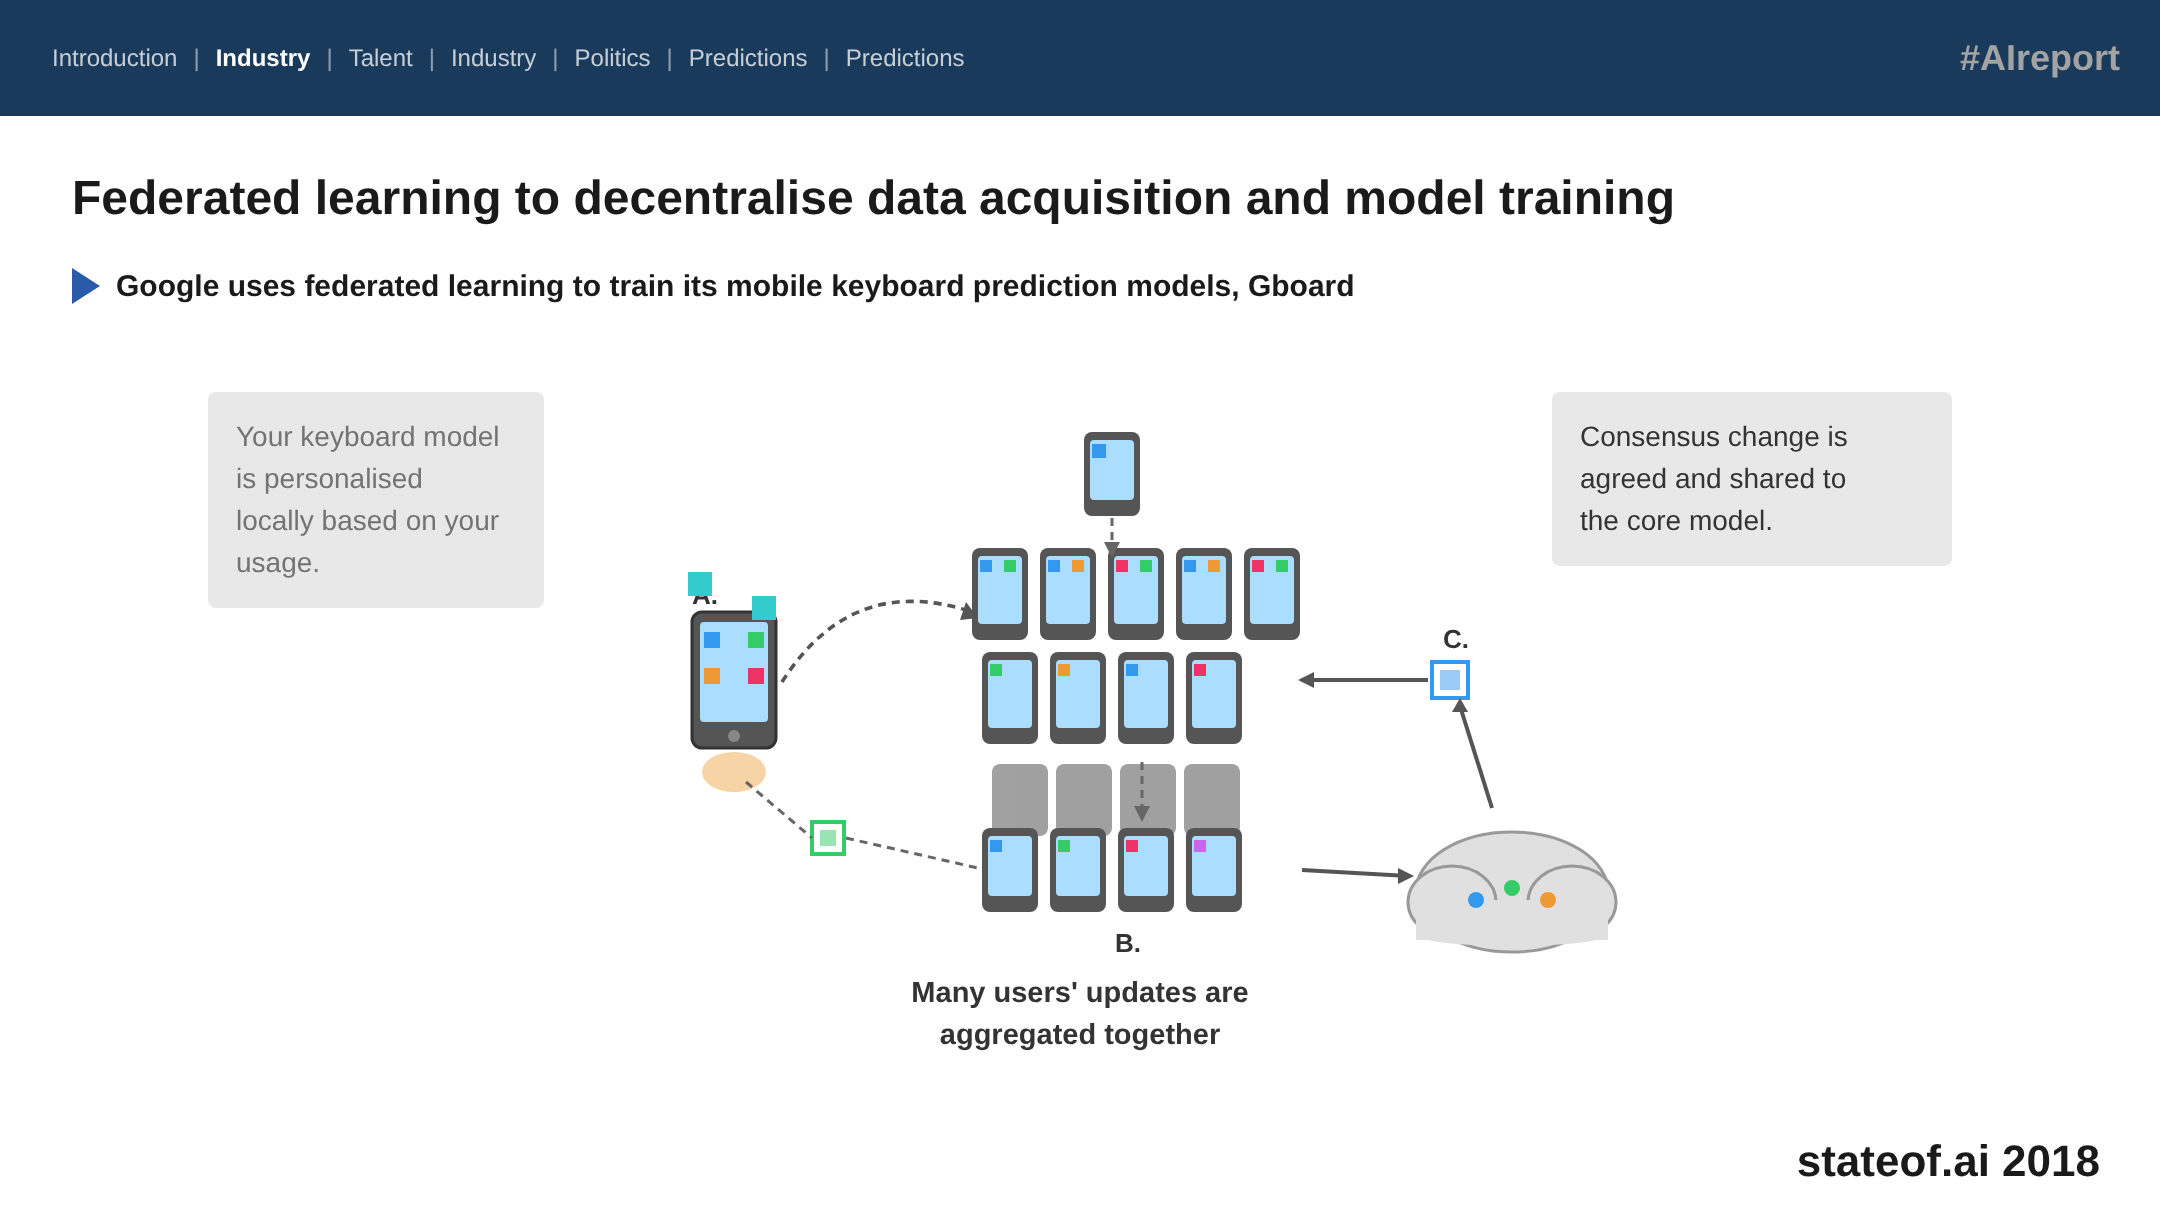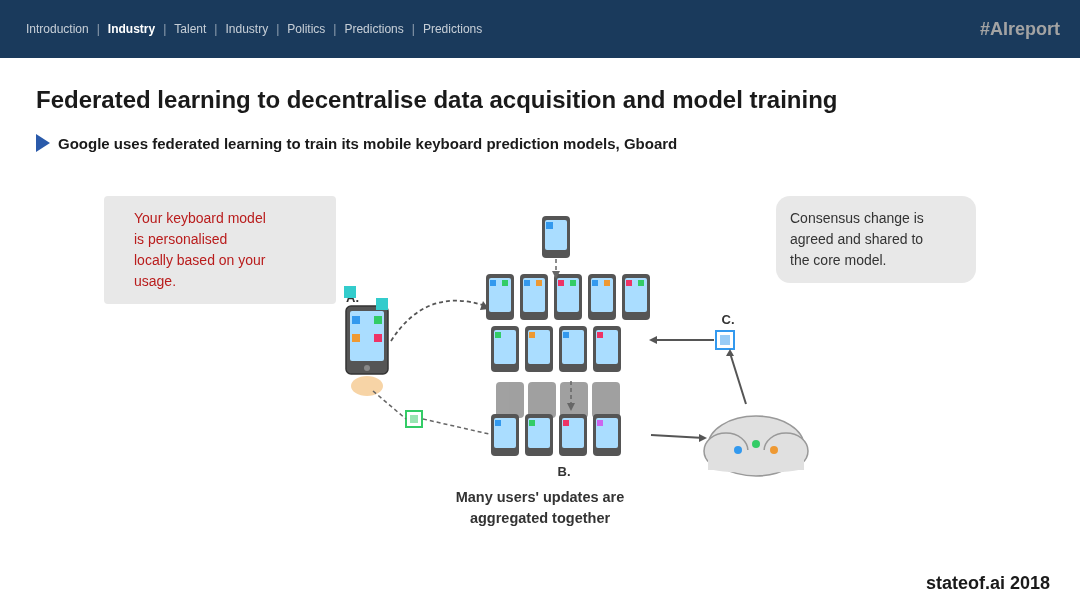--- a/index.html
+++ b/index.html
@@ -87,37 +87,37 @@
       position: relative;
       width: 100%;
       height: 360px;
     }
 
     
     .box-label-a {
       position: absolute;
       left: 68px;
       top: 20px;
-      width: 232px;
+      width: 168px;
       background: #e8e8e8;
       border-radius: 4px;
-      padding: 12px 30px;
+      padding: 12px 14px;
       font-size: 14px;
-      color: #b91c1c;
+      color: #737373;
       line-height: 1.5;
     }
 
     
     .box-label-c {
       position: absolute;
       right: 68px;
       top: 20px;
       width: 200px;
       background: #e8e8e8;
-      border-radius: 14px;
+      border-radius: 4px;
       padding: 12px 14px;
       font-size: 14px;
       color: #333;
       line-height: 1.5;
     }
 
     
     .box-label-b {
       position: absolute;
       left: 50%;
@@ -127,21 +127,21 @@
       font-size: 14.5px;
       color: #333;
       line-height: 1.5;
     }
 
     
     #footer {
       position: absolute;
       bottom: 14px;
       right: 30px;
-      font-size: 18px;
+      font-size: 22px;
       font-weight: bold;
       color: #1a1a1a;
     }
 
     
     #diagram-svg {
       position: absolute;
       left: 0;
       top: 0;
       width: 100%;

